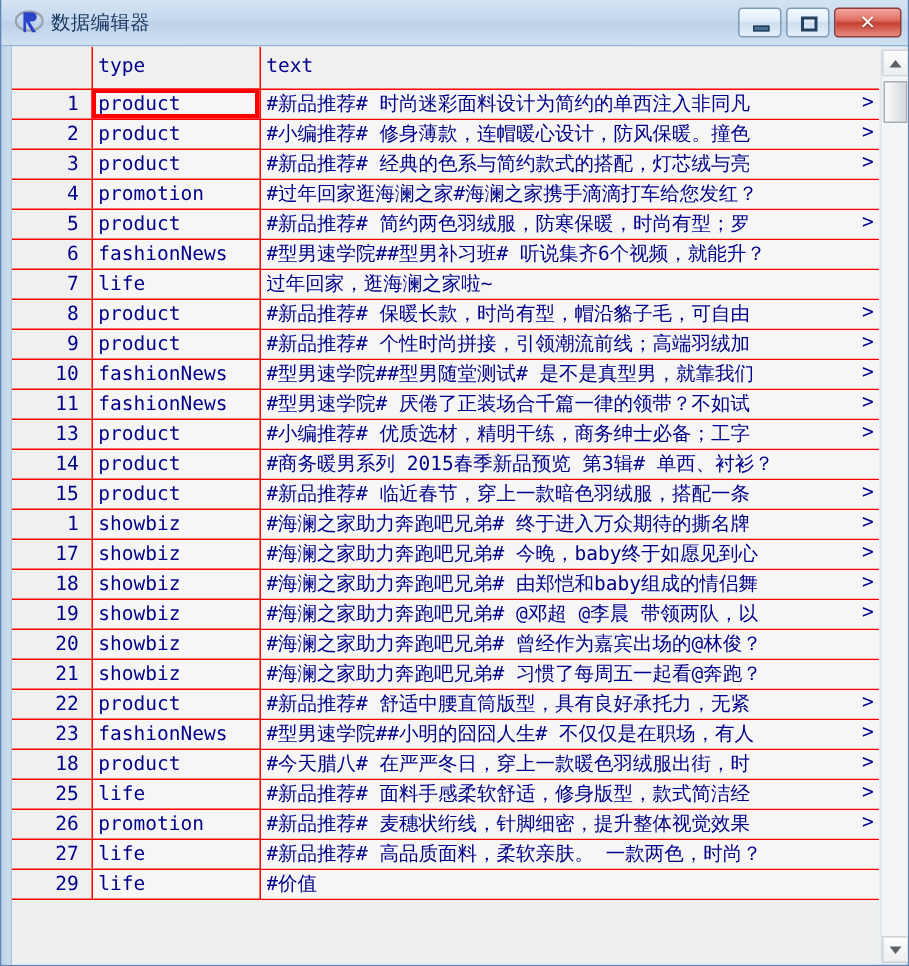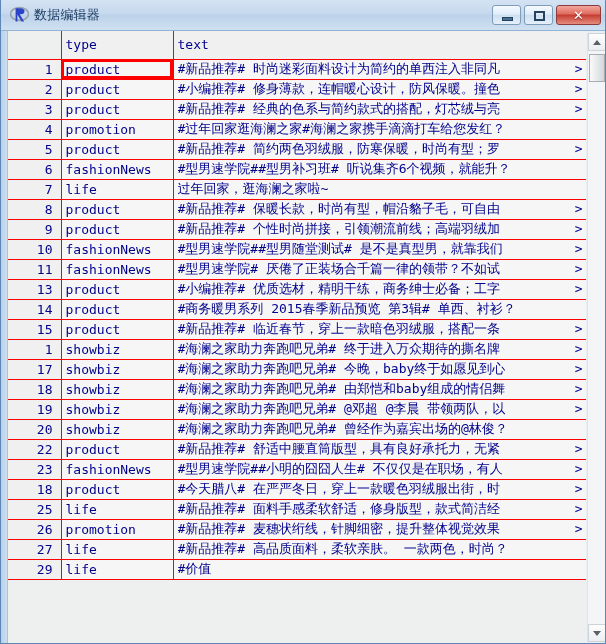--- a/index.html
+++ b/index.html
@@ -473,20 +473,27 @@
               </td>
             </tr>
             <tr>
               <td class="rownum">20</td>
               <td class="cell-type">showbiz</td>
               <td class="cell-text">
                 <span class="txt">#海澜之家助力奔跑吧兄弟# 曾经作为嘉宾出场的@林俊？</span>
               </td>
             </tr>
             <tr>
+              <td class="rownum">21</td>
+              <td class="cell-type">showbiz</td>
+              <td class="cell-text">
+                <span class="txt">#海澜之家助力奔跑吧兄弟# 习惯了每周五一起看@奔跑？</span>
+              </td>
+            </tr>
+            <tr>
               <td class="rownum">22</td>
               <td class="cell-type">product</td>
               <td class="cell-text">
                 <span class="txt">#新品推荐# 舒适中腰直筒版型，具有良好承托力，无紧</span>
                 <span class="trunc">&gt;</span>
               </td>
             </tr>
             <tr>
               <td class="rownum">23</td>
               <td class="cell-type">fashionNews</td>

